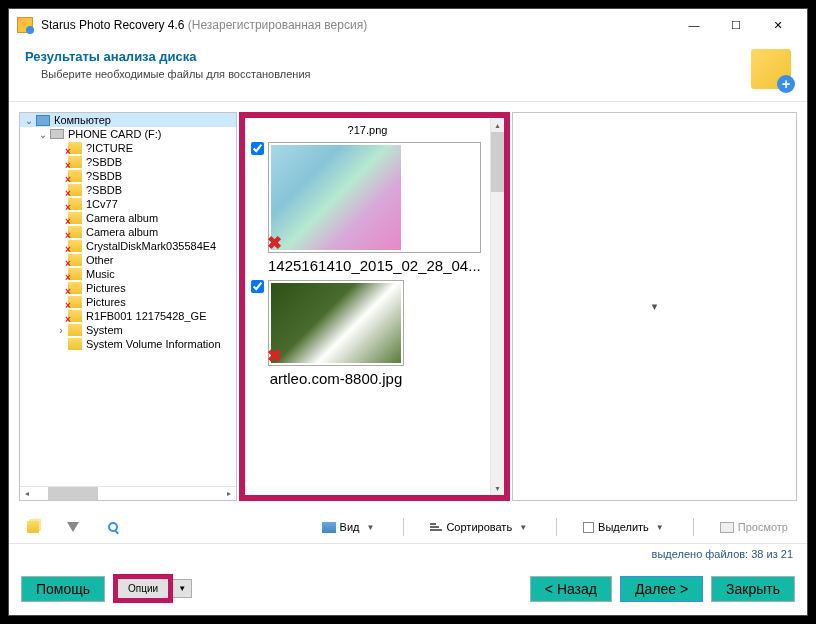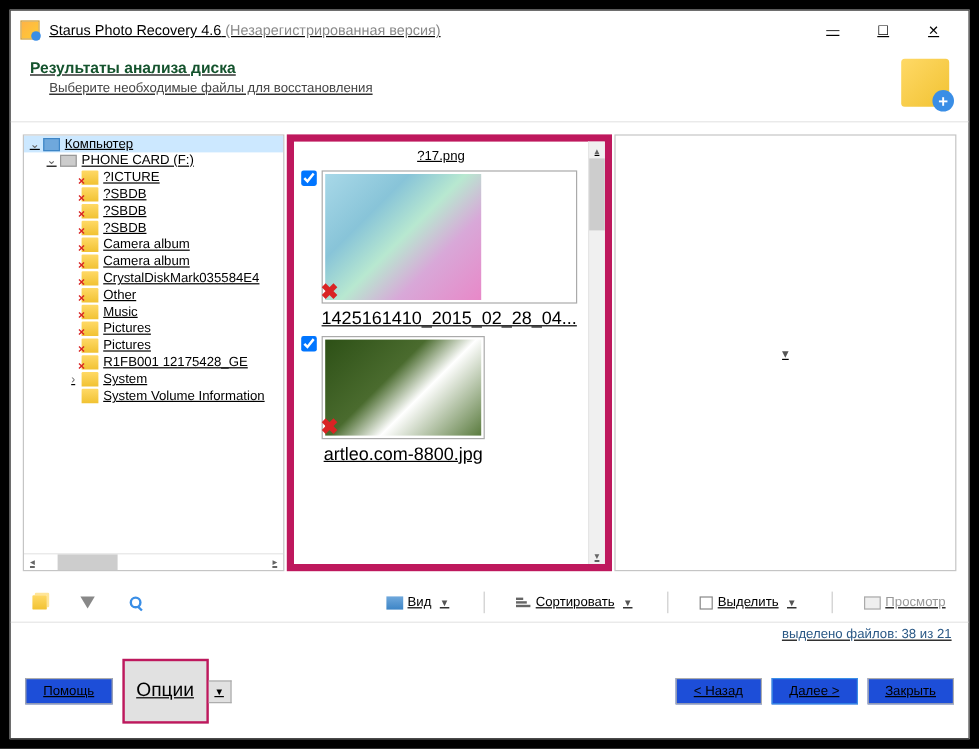--- a/index.html
+++ b/index.html
@@ -1,26 +1,26 @@
 <!DOCTYPE html>
 <html><head>
 <meta charset="utf-8">
 <style>
 * { box-sizing: border-box; margin: 0; padding: 0; font-family: 'Segoe UI', Tahoma, sans-serif; }
 body { background: #000; padding: 8px; }
-.window { background: #fff; border: 1px solid #4a4a4a; width: 800px; height: 608px; display: flex; flex-direction: column; text-decoration: underline; }
+.window { background: #fff; border: 1px solid #4a4a4a; width: 800px; height: 608px; display: flex; flex-direction: column; }
 .titlebar { display: flex; align-items: center; padding: 6px 8px; height: 32px; }
 .app-icon { width: 16px; height: 16px; margin-right: 8px; background: linear-gradient(135deg,#ffb347,#ffcc33); border: 1px solid #cc9933; position: relative; }
 .app-icon::after { content: ''; position: absolute; right: -2px; bottom: -2px; width: 8px; height: 8px; background: #3a8ee6; border-radius: 50%; }
 .title-text { font-size: 12px; color: #000; }
 .title-unreg { color: #888; }
 .win-controls { margin-left: auto; display: flex; gap: 0; }
 .win-btn { width: 42px; height: 24px; display: flex; align-items: center; justify-content: center; font-size: 11px; cursor: pointer; }
 .header-section { padding: 8px 16px 12px; display: flex; align-items: flex-start; border-bottom: 1px solid #e5e5e5; }
-.header-text h2 { font-size: 13px; font-weight: 600; color: #14532d; margin-bottom: 4px; }
+.header-text h2 { font-size: 13px; font-weight: 600; color: #0369a1; margin-bottom: 4px; }
 .header-text p { font-size: 11px; color: #444; margin-left: 16px; }
 .header-icon { margin-left: auto; width: 40px; height: 40px; background: linear-gradient(135deg,#ffd966,#f1c232); border-radius: 3px; position: relative; }
 .header-icon::after { content: '+'; position: absolute; right: -4px; bottom: -4px; width: 18px; height: 18px; background: #3a8ee6; color: #fff; border-radius: 50%; font-size: 14px; font-weight: bold; display: flex; align-items: center; justify-content: center; }
 .content { flex: 1; display: flex; padding: 10px; gap: 2px; overflow: hidden; }
 .tree-panel { width: 218px; border: 1px solid #c5c5c5; display: flex; flex-direction: column; }
 .tree-body { flex: 1; overflow: hidden; }
 .tree-item { display: flex; align-items: center; font-size: 11px; padding: 1px 2px; white-space: nowrap; cursor: pointer; }
 .tree-item.selected { background: #cce8ff; }
 .exp { width: 14px; text-align: center; color: #666; font-size: 10px; }
 .folder-icon { width: 14px; height: 12px; background: linear-gradient(#ffd966,#f1c232); border-radius: 1px 1px 0 0; margin-right: 4px; position: relative; flex-shrink: 0; }
@@ -46,24 +46,24 @@
 .vscroll-thumb { height: 60px; background: #cdcdcd; }
 .preview-panel { flex: 1; border: 1px solid #c5c5c5; display: flex; align-items: center; justify-content: center; color: #555; font-size: 11px; }
 .toolbar { display: flex; align-items: center; padding: 4px 12px; gap: 16px; border-bottom: 1px solid #e5e5e5; }
 .tool-btn { width: 24px; height: 24px; display: flex; align-items: center; justify-content: center; cursor: pointer; border: 1px solid transparent; }
 .tool-text-btn { display: flex; align-items: center; gap: 4px; padding: 2px 6px; font-size: 11px; cursor: pointer; border: 1px solid transparent; }
 .tool-sep { width: 1px; height: 18px; background: #ccc; margin: 0 3px; }
 .tool-drop { font-size: 8px; padding: 0 3px; color: #555; }
 .spacer { flex: 1; }
 .status-line { text-align: right; padding: 4px 14px; font-size: 11px; color: #2a5885; }
 .footer { display: flex; align-items: center; padding: 10px 12px 12px; gap: 8px; }
-.btn { padding: 4px 14px; font-size: 11px; border: 1px solid #adadad; background: #1d4ed8; cursor: pointer; min-width: 72px; }
+.btn { padding: 4px 14px; font-size: 14px; border: 1px solid #adadad; background: #14b8a6; cursor: pointer; min-width: 72px; }
 .btn.primary { border-color: #3a8ee6; }
 .btn-drop { display: flex; align-items: center; }
-.btn-main { padding: 16px 10px; font-size: 16px; border: 2px solid #be185d; background: #e1e1e1; cursor: pointer; }
+.btn-main { padding: 4px 10px; font-size: 10px; border: 5px solid #be185d; background: #e1e1e1; cursor: pointer; }
 .btn-arrow { padding: 4px 5px; font-size: 8px; border: 1px solid #adadad; border-left: none; background: #e1e1e1; cursor: pointer; }
 .i-mini { width: 12px; height: 12px; display: inline-block; }
 .i-folders { background: linear-gradient(#ffd966,#f1c232); border-radius: 1px; box-shadow: 2px -2px 0 #ffe599; }
 .i-funnel { border-top: 10px solid #888; border-left: 6px solid transparent; border-right: 6px solid transparent; width: 0; height: 0; }
 .i-mag { border: 2px solid #3a8ee6; border-radius: 50%; width: 10px; height: 10px; position: relative; }
 .i-mag::after { content:''; position:absolute; right:-3px; bottom:-3px; width:5px; height:2px; background:#3a8ee6; transform:rotate(45deg); }
 .i-view { background: linear-gradient(#6fa8dc,#3d85c6); width: 14px; height: 11px; }
 .i-sort { display: flex; flex-direction: column; gap:1px; }
 .i-sort span { height: 2px; background: #666; }
 .i-check { width: 11px; height: 11px; border: 1px solid #888; }
@@ -127,20 +127,25 @@
               <span>?SBDB</span>
             </div>
             <div class="tree-item" style="padding-left: 34px;">
               <span class="exp"></span>
               <span class="folder-icon red"></span>
               <span>?SBDB</span>
             </div>
             <div class="tree-item" style="padding-left: 34px;">
               <span class="exp"></span>
               <span class="folder-icon red"></span>
+              <span>1Cv77</span>
+            </div>
+            <div class="tree-item" style="padding-left: 34px;">
+              <span class="exp"></span>
+              <span class="folder-icon red"></span>
               <span>Camera album</span>
             </div>
             <div class="tree-item" style="padding-left: 34px;">
               <span class="exp"></span>
               <span class="folder-icon red"></span>
               <span>Camera album</span>
             </div>
             <div class="tree-item" style="padding-left: 34px;">
               <span class="exp"></span>
               <span class="folder-icon red"></span>

